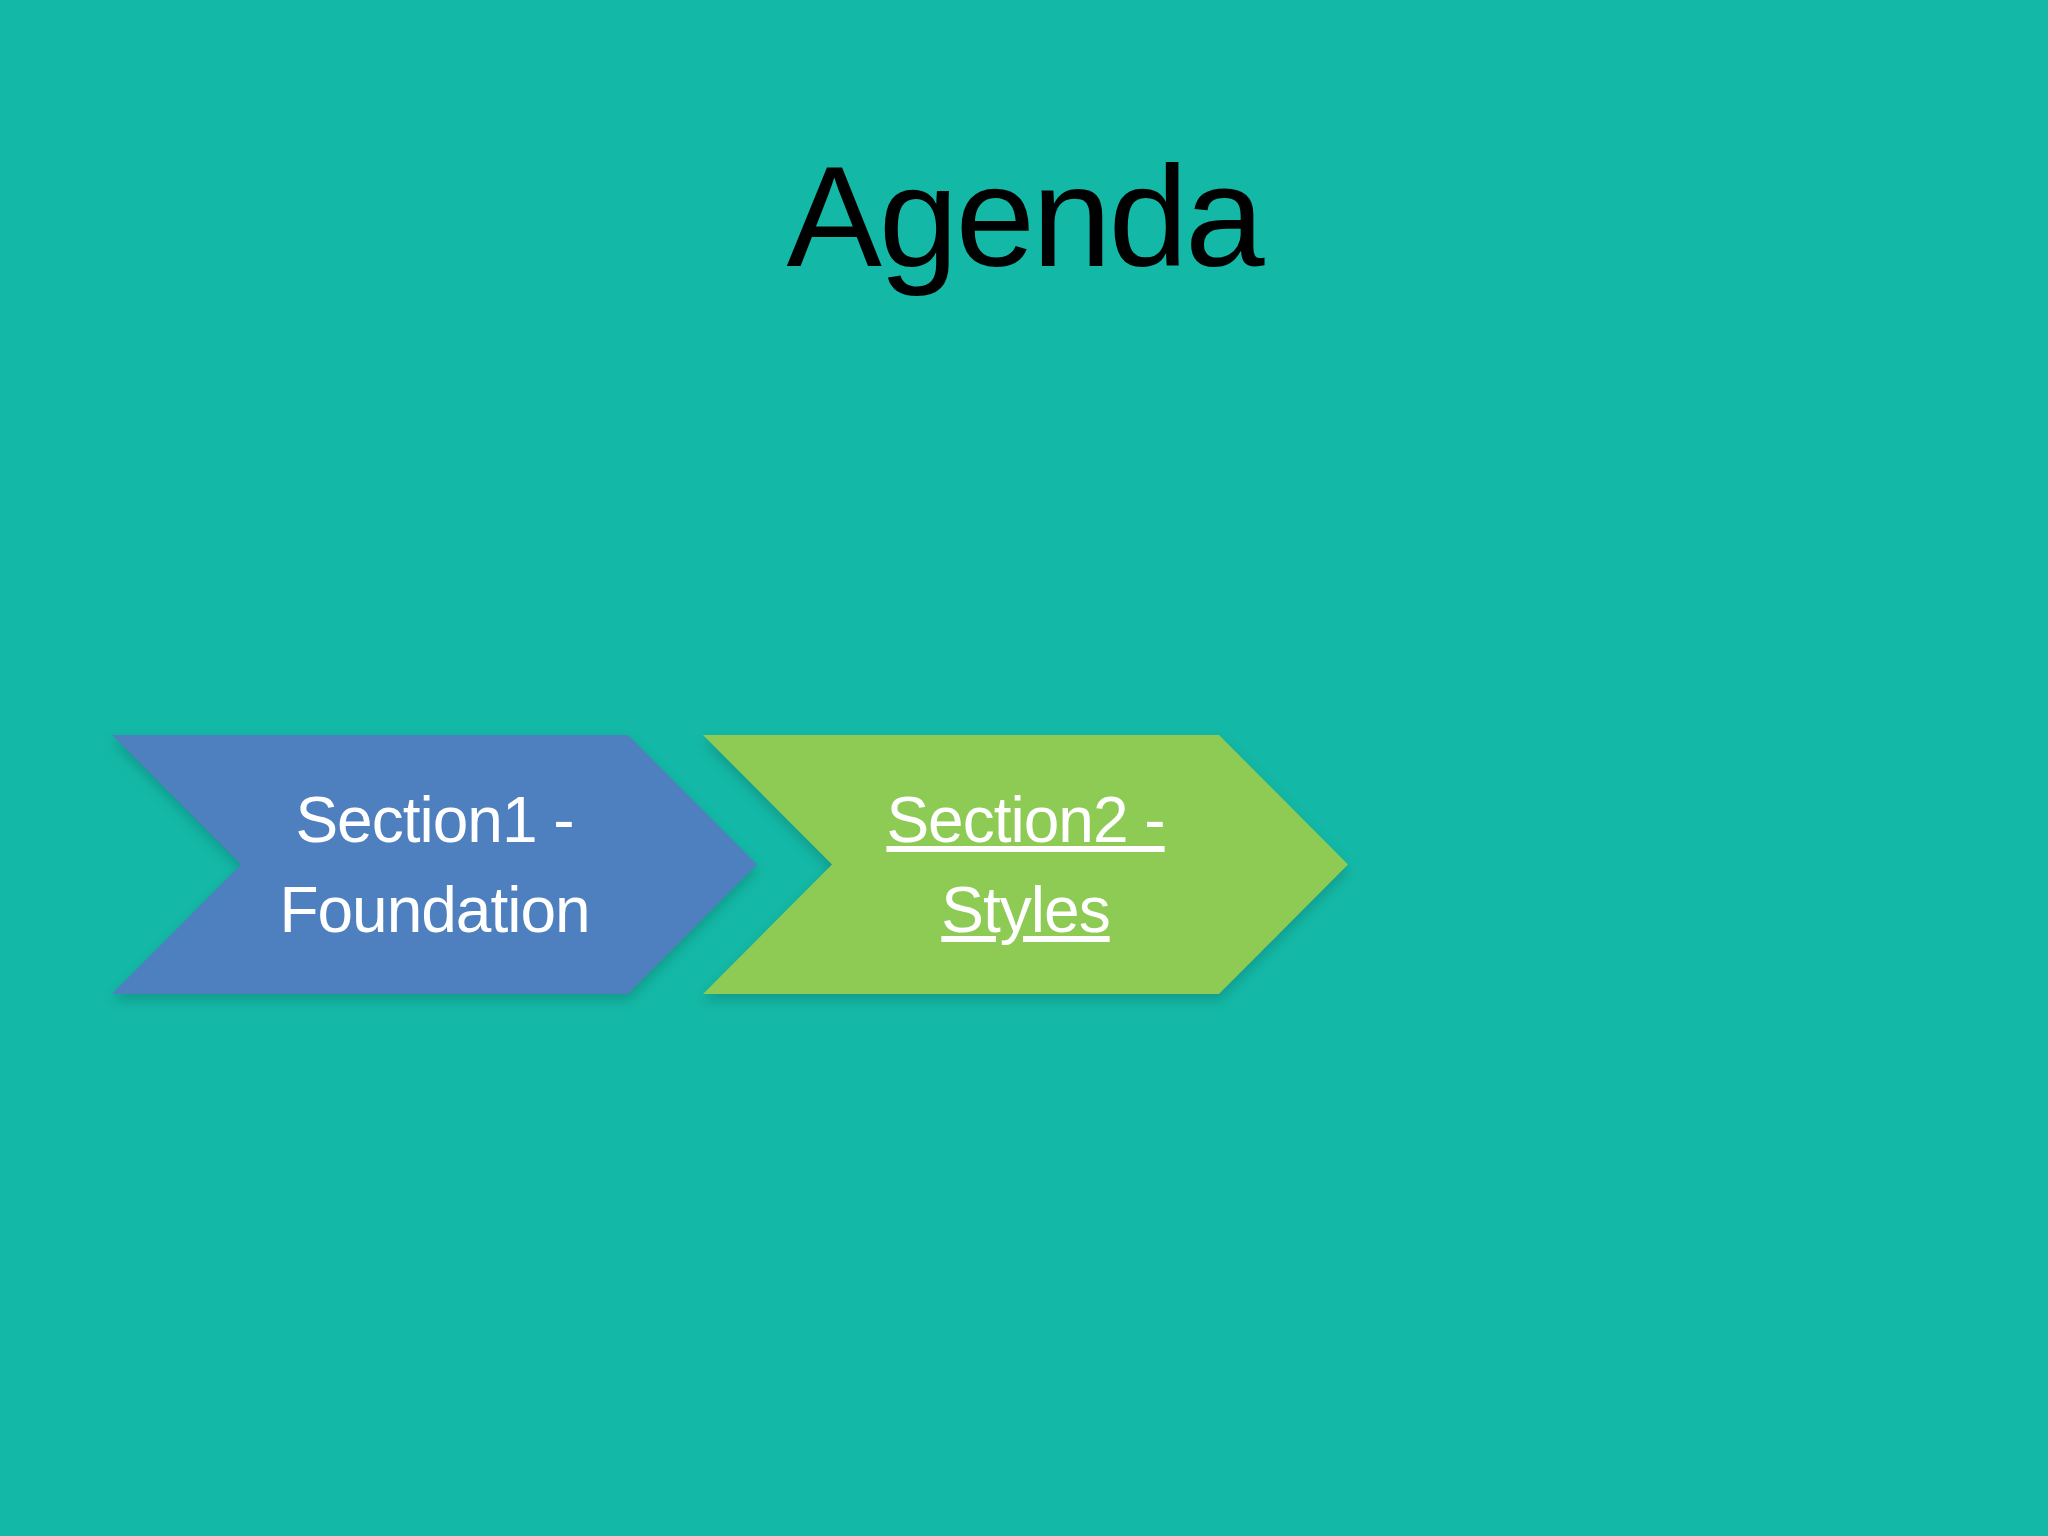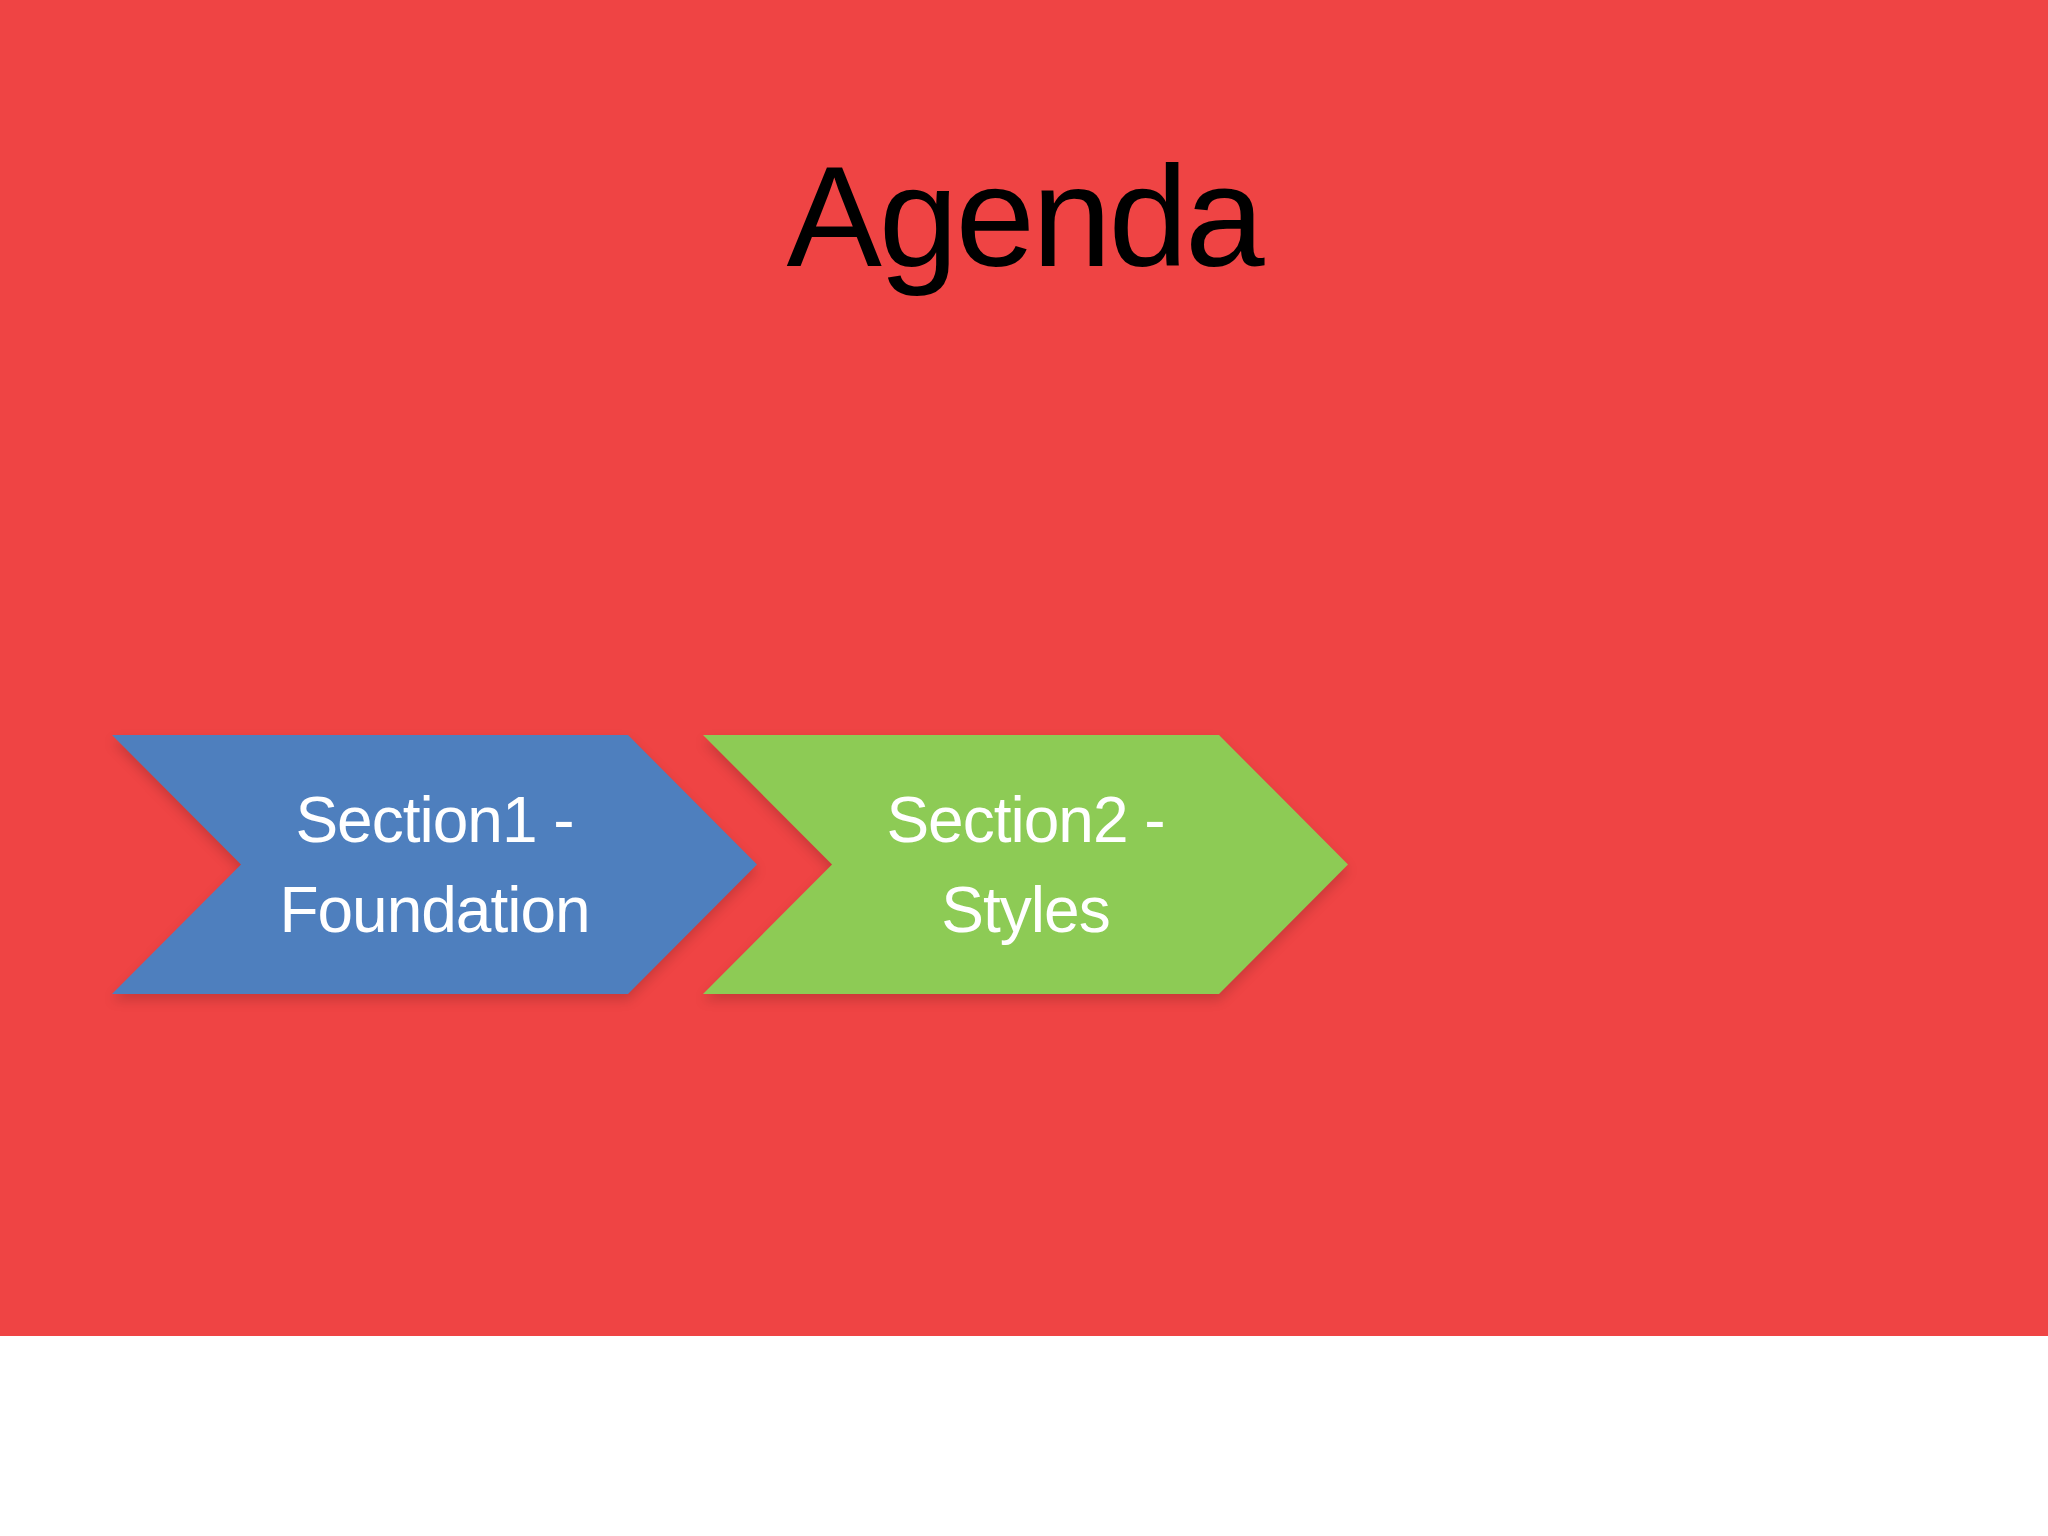--- a/index.html
+++ b/index.html
@@ -4,22 +4,22 @@
 <style>
   html,body{margin:0;padding:0;}
   body{
     width:2048px;height:1536px;
     background:#ffffff;
     font-family:"Liberation Sans", sans-serif;
     overflow:hidden;
   }
   .slide{
     position:relative;
-    width:2048px;height:1336px;
-    background:#ef4444;
+    width:2048px;height:1536px;
+    background:#14b8a6;
   }
   .title{
     position:absolute;
     top:145px;left:0;width:100%;
     margin:0;
     text-align:center;
     font-size:143px;
     font-weight:400;
     line-height:1;
     letter-spacing:-3px;
@@ -66,20 +66,20 @@
 
     <div class="chevron-wrap chev-1">
       <div class="chevron" style="background: rgb(78, 127, 190);">
         <span class="chevron-label" style="color: rgb(255, 255, 255);">Section1 -
 Foundation</span>
       </div>
     </div>
 
     <div class="chevron-wrap chev-2">
       <div class="chevron" style="background: rgb(141, 203, 85);">
-        <span class="chevron-label" style="color: rgb(255, 255, 255);">Section2 -
+        <span class="chevron-label" style="color: rgb(255, 255, 255); text-decoration: underline;">Section2 -
 Styles</span>
       </div>
     </div>
 
 
   </div>
 </div>
 
 </body></html>

